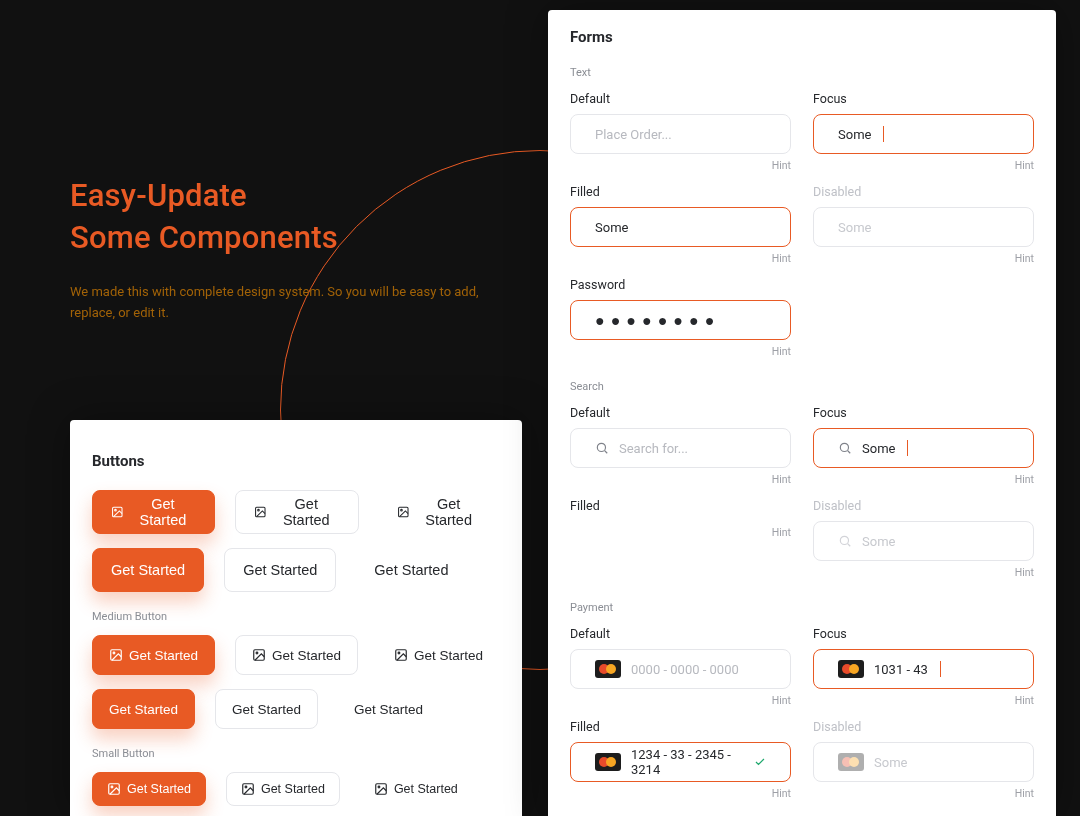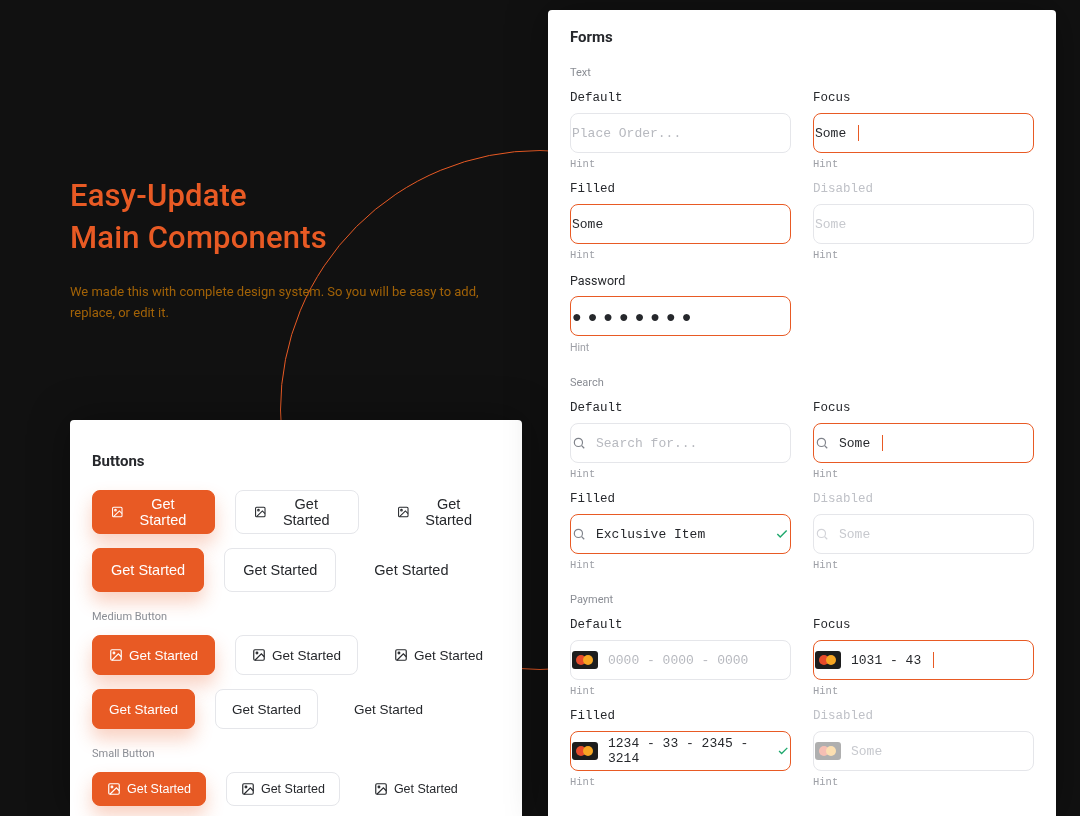--- a/index.html
+++ b/index.html
@@ -36,35 +36,35 @@
     border: 1px solid #e5e6ea; background: #fff; color: #26282c;
   }
   .btn.primary { background: #e85a24; border-color: #e85a24; color: #fff; box-shadow: 0 10px 18px rgba(232,90,36,.28); }
   .btn.ghost   { border: none; background: transparent; }
   .btn.lg { height: 44px; padding: 0 18px; font-size: 14.5px; }
   .btn.md { height: 40px; padding: 0 16px; font-size: 13.5px; }
   .btn.sm { height: 34px; padding: 0 14px; font-size: 12.5px; }
   .btn svg { width: 14px; height: 14px; }
 
   
-  .field-grid { display: grid; grid-template-columns: 1fr 1fr; gap: 12px 22px; font-family: Liberation Mono, monospace; }
+  .field-grid { display: grid; grid-template-columns: 1fr 1fr; gap: 12px 22px; }
   .field { display: flex; flex-direction: column; }
   .field-label { font-size: 12.5px; color: #26282c; margin-bottom: 8px; }
   .field-label.disabled { color: #bfc1c7; }
   .control {
     height: 40px; border: 1px solid #e5e6ea; border-radius: 8px;
-    display: flex; align-items: center; padding: 0 1px; gap: 10px;
+    display: flex; align-items: center; padding: 0 24px; gap: 10px;
     font-size: 13px; color: #26282c; background: #fff;
   }
   .control.focus, .control.filled { border-color: #e85a24; }
   .control .placeholder { color: #b7b9bf; }
   .control .value { color: #26282c; }
   .control.disabled .value, .control.disabled .placeholder { color: #c7c9ce; }
   .cursor { display:inline-block; width:1px; height:16px; background:#e85a24; margin-left:2px; vertical-align:-3px; }
-  .hint { font-size: 10.5px; color: #9ea0a7; margin-top: 5px; }
+  .hint { font-size: 10.5px; color: #9ea0a7; margin-top: 5px; text-align: right; }
 
   .search-ic { width:14px; height:14px; color:#7f828a; flex-shrink:0; }
   .search-ic.disabled { color:#d2d3d8; }
   .check-ic { width:14px; height:14px; color:#1fa86d; margin-left:auto; }
 
   .mc { width:26px; height:18px; background:#1d1d1d; border-radius:3px; position:relative; flex-shrink:0; }
   .mc::before, .mc::after { content:""; position:absolute; width:10px; height:10px; border-radius:50%; top:4px; }
   .mc::before { background:#e84b2b; left:4px; }
   .mc::after  { background:#f7a623; left:11px; }
   .mc.faded { opacity:.35; }
@@ -74,21 +74,21 @@
   .row-single { display:grid; grid-template-columns: 1fr 1fr; gap: 12px 22px; }
 </style>
 </head>
 <body>
 
 <div class="arc"></div>
 
 <div class="hero">
   <h1>
     <span>Easy-Update</span><br>
-    <span>Main Components</span>
+    <span>Some Components</span>
   </h1>
   <p>We made this with complete design system. So you will be easy to add, replace, or edit it.</p>
 </div>
 
 <div class="panel buttons-panel">
   <h2>Buttons</h2>
 
   <div class="btn-row">
     <button class="btn lg primary">
       <svg viewBox="0 0 24 24" fill="none" stroke="currentColor" stroke-width="2">
@@ -261,30 +261,20 @@
             <circle cx="11" cy="11" r="7"></circle>
             <path d="M21 21l-4.3-4.3"></path>
           </svg>
         <span class="value">Some</span>
           <span class="cursor"></span>
       </div>
       <div class="hint">Hint</div>
     </div>
     <div class="field">
       <div class="field-label">Filled</div>
-      <div class="control filled">
-        <svg class="search-ic" viewBox="0 0 24 24" fill="none" stroke="currentColor" stroke-width="2">
-            <circle cx="11" cy="11" r="7"></circle>
-            <path d="M21 21l-4.3-4.3"></path>
-          </svg>
-        <span class="value">Exclusive Item</span>
-        <svg class="check-ic" viewBox="0 0 24 24" fill="none" stroke="currentColor" stroke-width="2.5">
-            <path d="M20 6L9 17l-5-5"></path>
-          </svg>
-      </div>
       <div class="hint">Hint</div>
     </div>
     <div class="field">
       <div class="field-label disabled">Disabled</div>
       <div class="control disabled">
         <svg class="search-ic disabled" viewBox="0 0 24 24" fill="none" stroke="currentColor" stroke-width="2">
             <circle cx="11" cy="11" r="7"></circle>
             <path d="M21 21l-4.3-4.3"></path>
           </svg>
         <span class="placeholder">Some</span>

